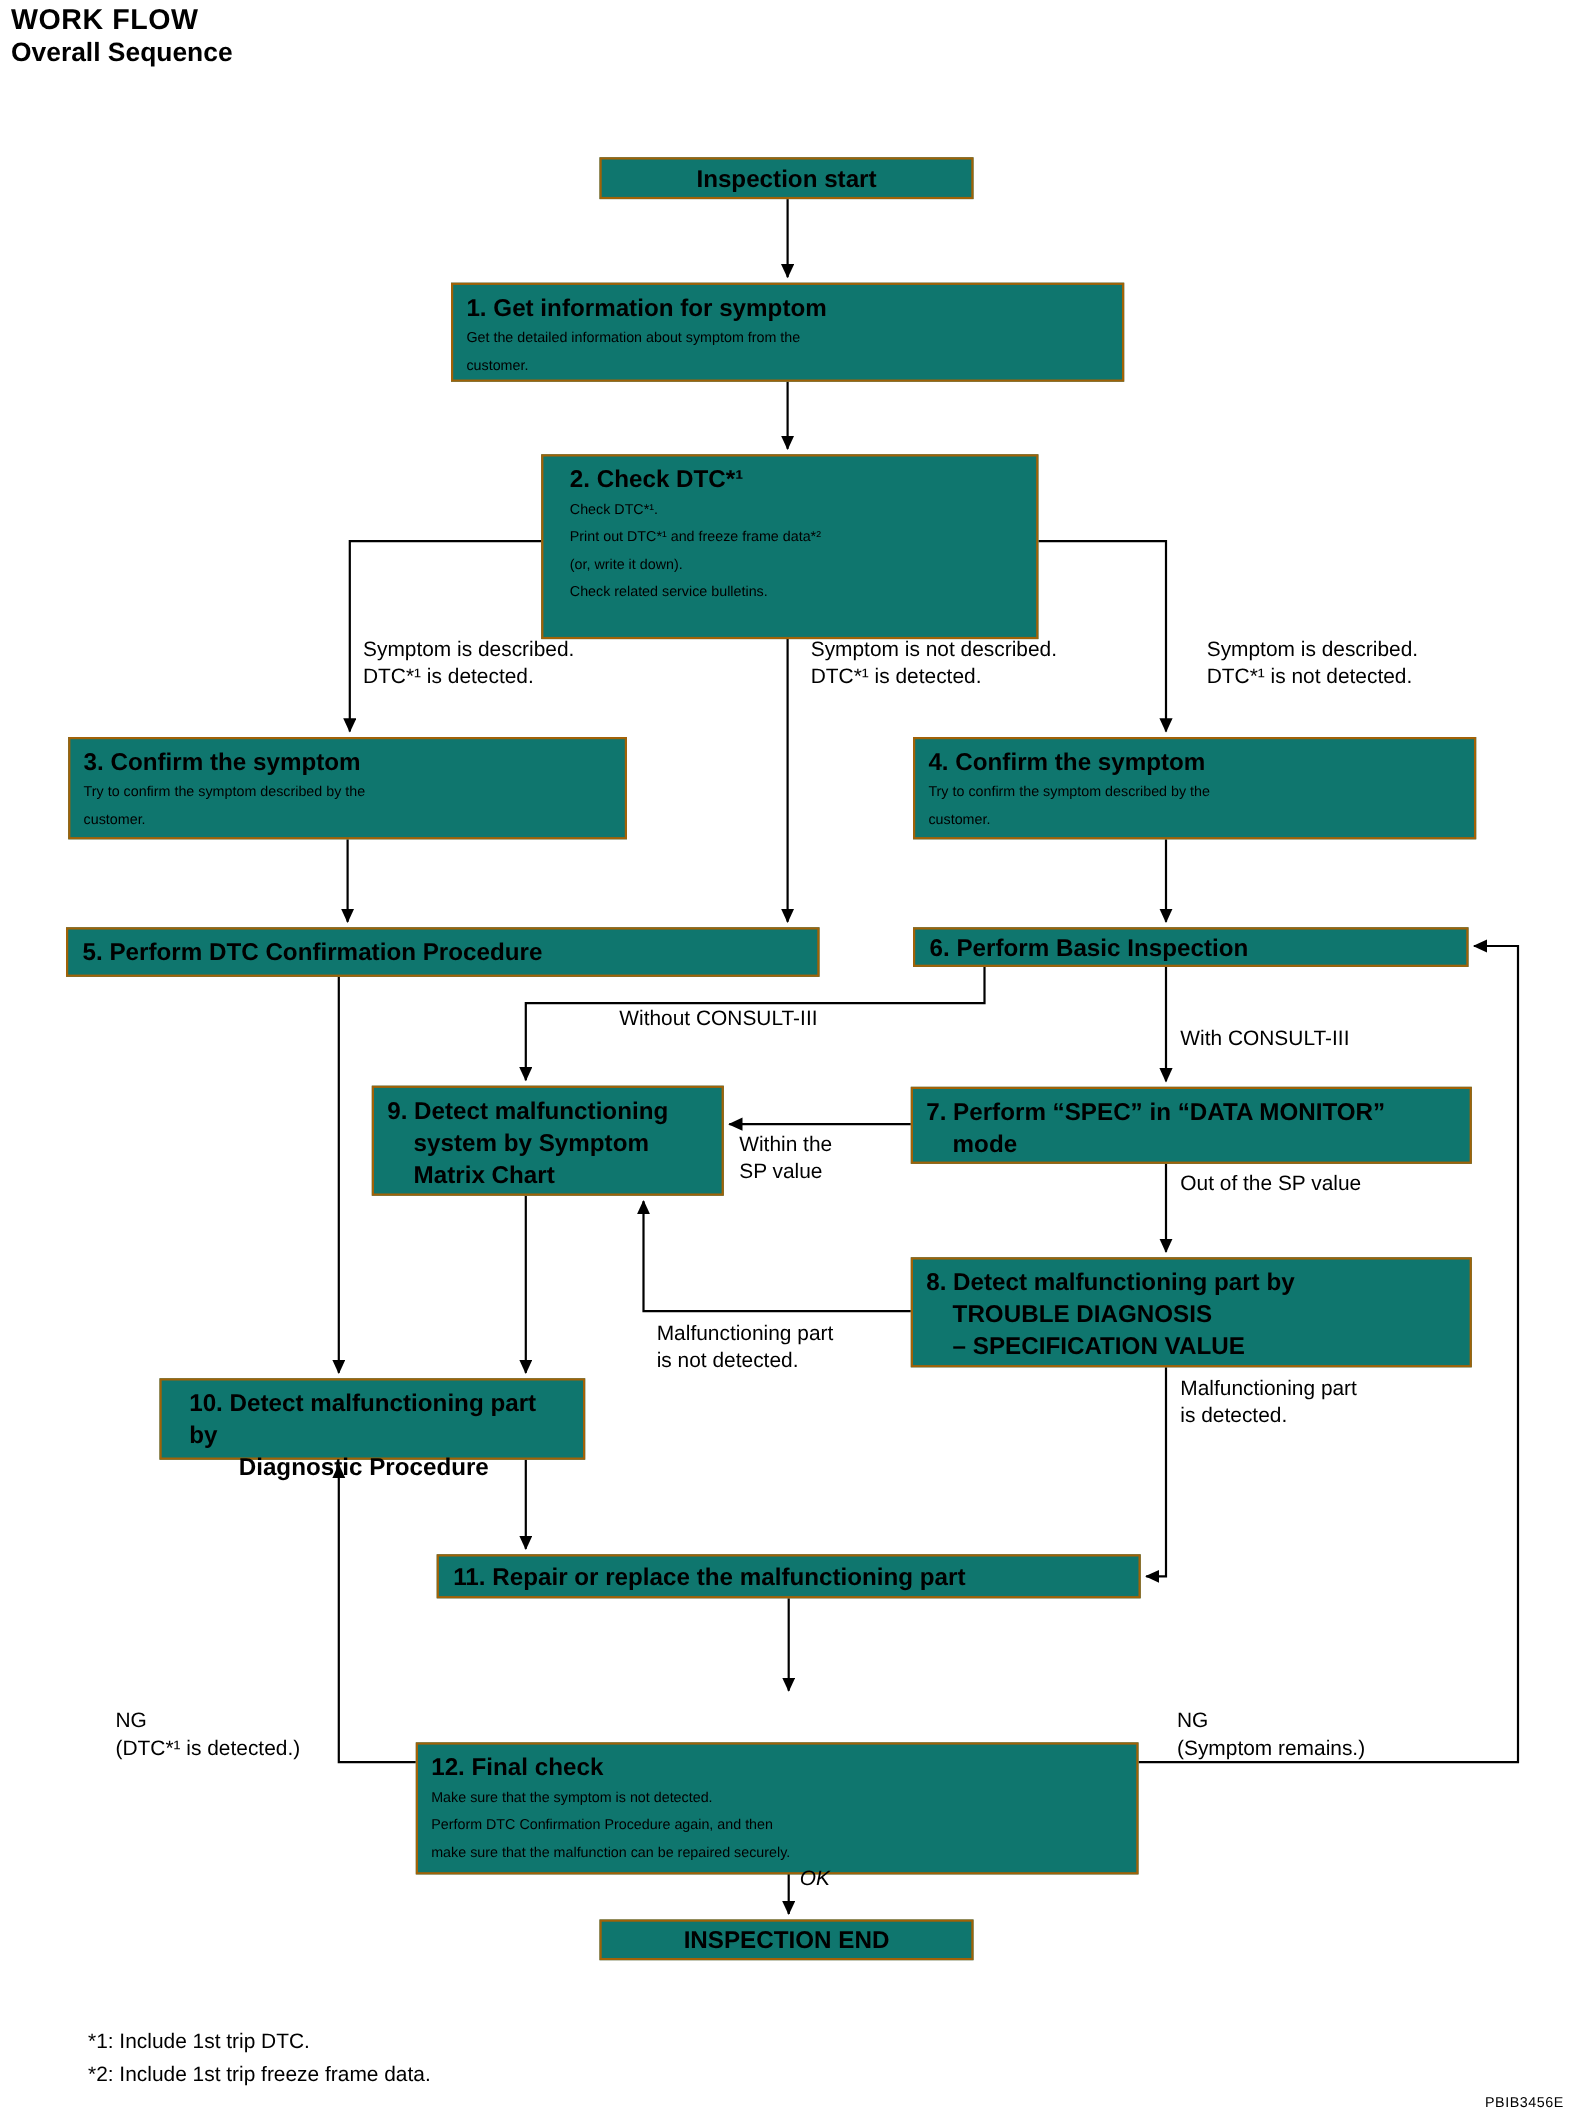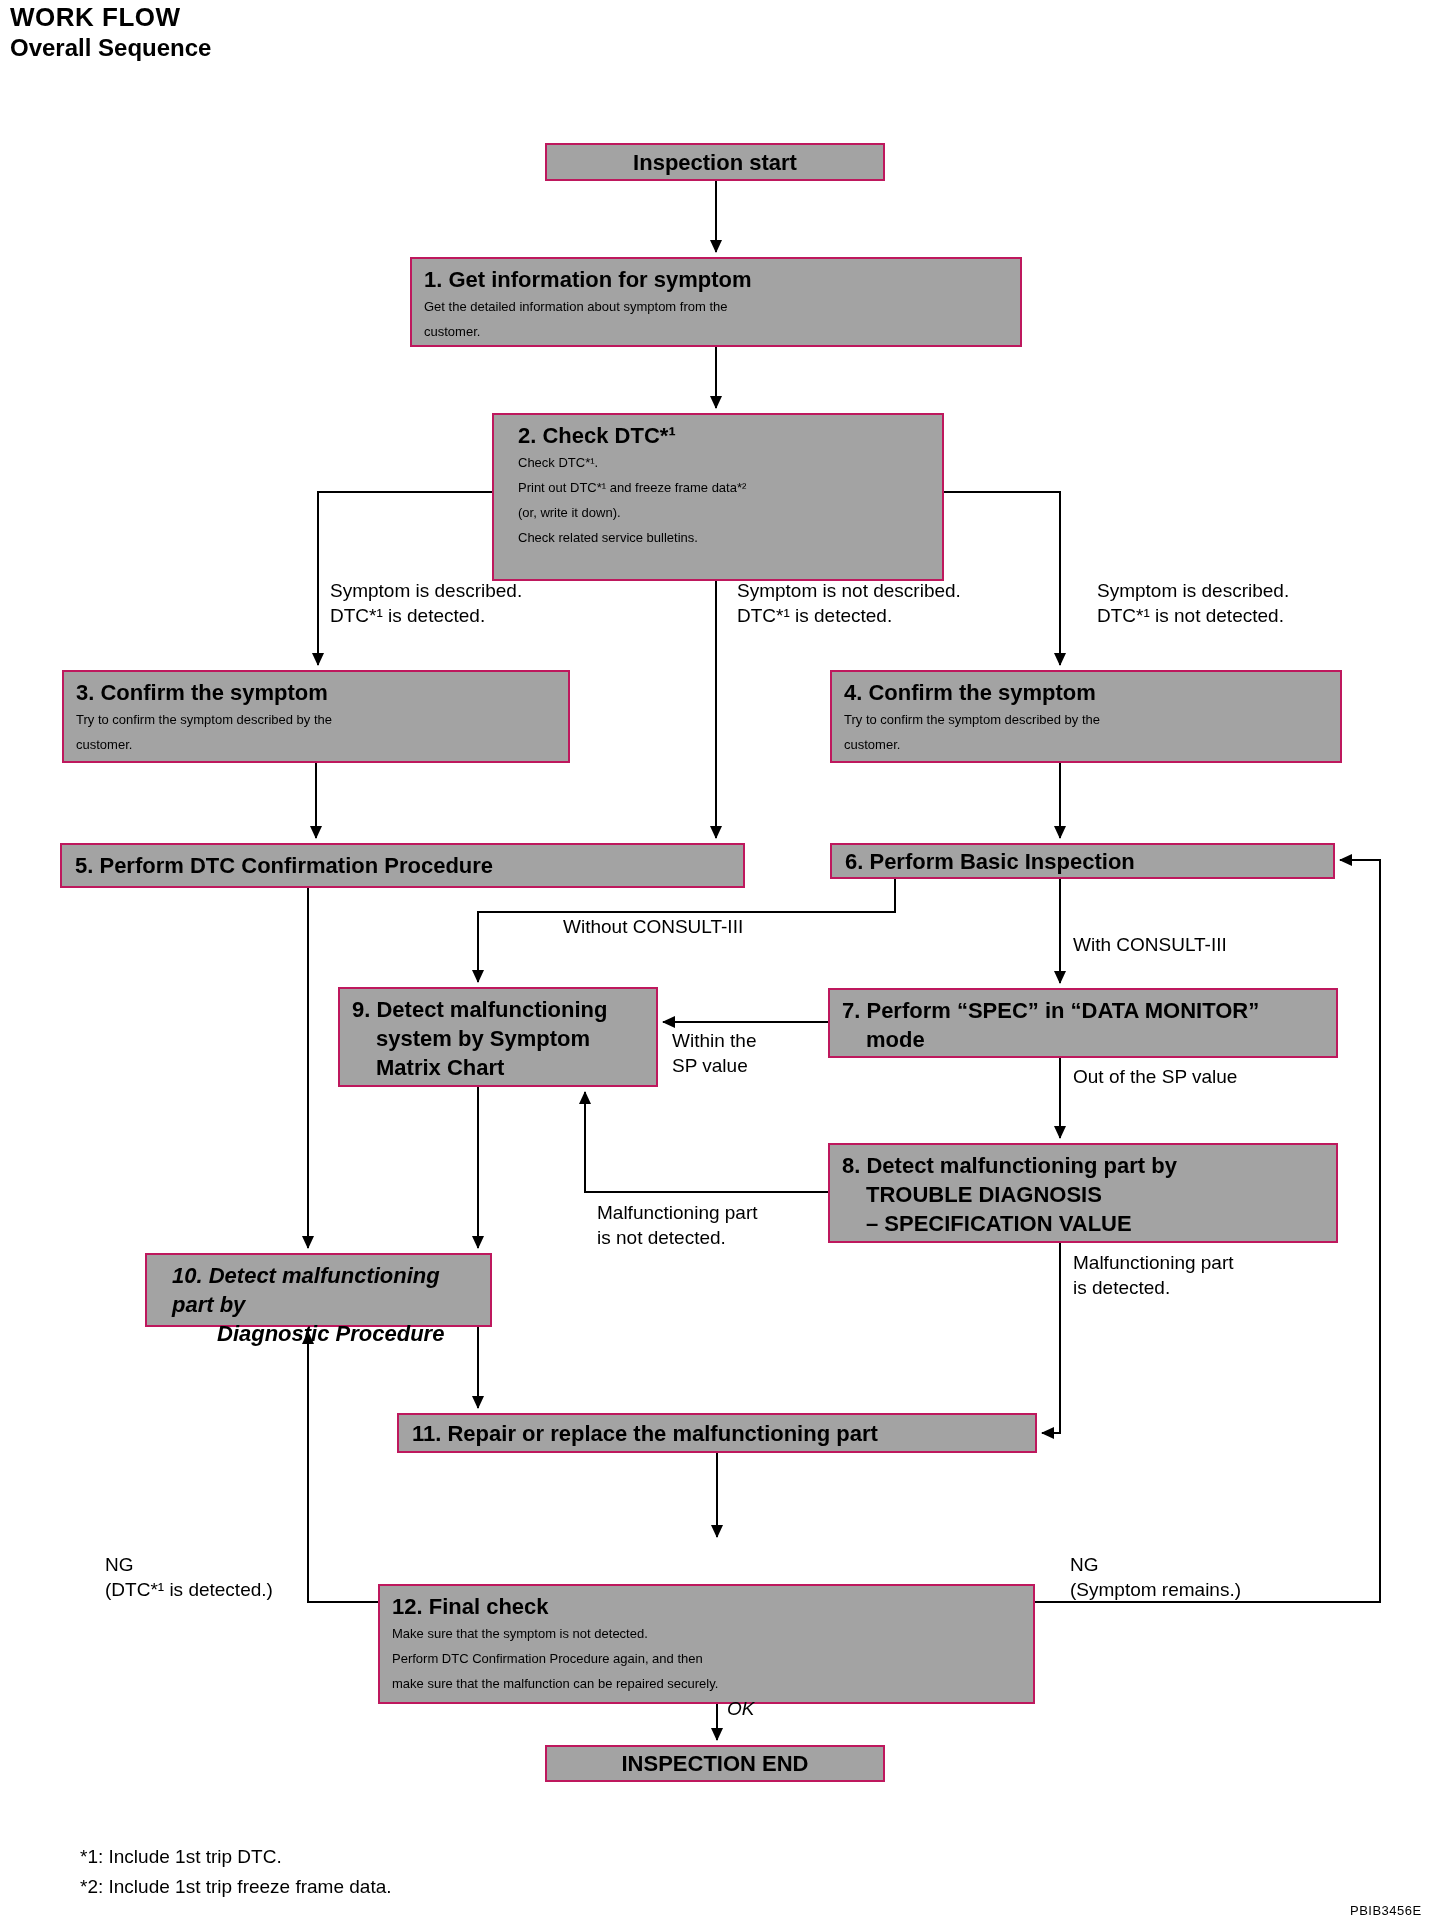--- a/index.html
+++ b/index.html
@@ -6,39 +6,39 @@
   .page {
     position:relative; width:1440px; height:1930px; background:#ffffff;
     font-family:"Liberation Sans","DejaVu Sans",sans-serif; color:#000;
     overflow:hidden;
   }
   .hdr1 { position:absolute; left:10px; top:2px;  font-size:26px; font-weight:bold; letter-spacing:0.5px; }
   .hdr2 { position:absolute; left:10px; top:34px; font-size:24px; font-weight:bold; }
 
   svg.wires { position:absolute; left:0; top:0; width:1440px; height:1930px; }
 
-  .node { position:absolute; border:2px solid #be185d; background:#a3a3a3; box-sizing:border-box; }
+  .node { position:absolute; border:2px solid #a16207; background:#0f766e; box-sizing:border-box; }
   .pad  { padding:6px 12px; }
   .cbox { display:flex; align-items:center; justify-content:center; }
   .lbox { display:flex; align-items:center; justify-content:flex-start; padding-left:13px; }
   .t  { font-weight:bold; font-size:22px; line-height:29px; }
   .b  { font-size:13px; line-height:25px; }
   .ind { margin-left:24px; }
 
   #n-start { left:545px; top:143px;  width:340px; height:38px; }
   #n-b1    { left:410px; top:257px;  width:612px; height:90px; }
   #n-b2    { left:492px; top:413px;  width:452px; height:168px;padding-left:24px; }
   #n-b3    { left:62px;  top:670px;  width:508px; height:93px; }
   #n-b4    { left:830px; top:670px;  width:512px; height:93px; }
   #n-b5    { left:60px;  top:843px;  width:685px; height:45px; }
   #n-b6    { left:830px; top:843px;  width:505px; height:36px; }
   #n-b7    { left:828px; top:988px;  width:510px; height:70px; }
   #n-b8    { left:828px; top:1143px; width:510px; height:100px; }
   #n-b9    { left:338px; top:987px;  width:320px; height:100px; }
-  #n-b10   { left:145px; top:1253px; width:347px; height:74px;font-style:italic; }
+  #n-b10   { left:145px; top:1253px; width:387px; height:74px; }
   #n-b11   { left:397px; top:1413px; width:640px; height:40px; }
   #n-b12   { left:378px; top:1584px; width:657px; height:120px; }
   #n-end   { left:545px; top:1745px; width:340px; height:37px; }
 
   #n-b10 .l1 { margin-left:13px; }
   #n-b10 .l2 { margin-left:58px; }
 
   .lbl { position:absolute; font-size:19px; line-height:25px; white-space:nowrap; }
   #l-left-branch  { left:330px;  top:578px; }
   #l-mid-branch   { left:737px;  top:578px; }

